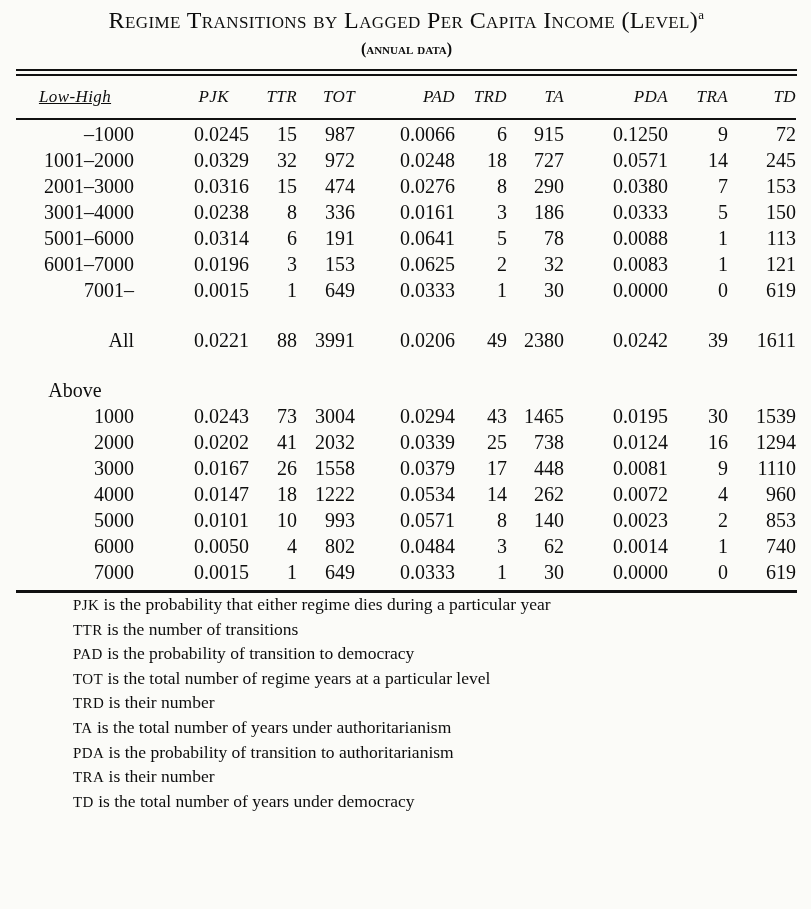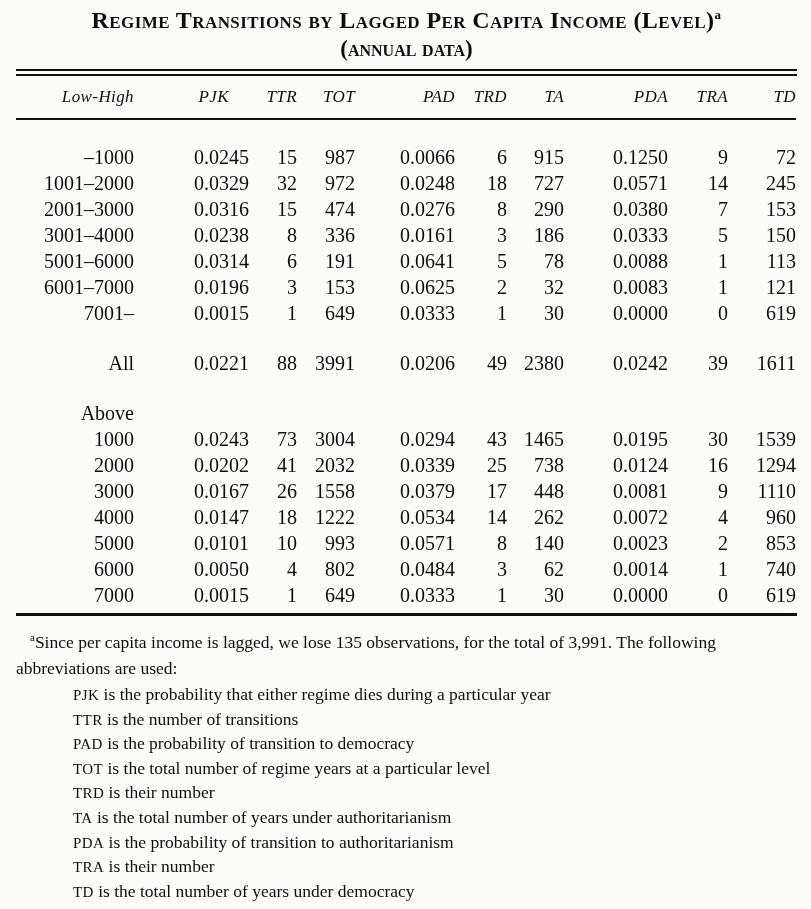--- a/index.html
+++ b/index.html
@@ -13,36 +13,36 @@
     width: 811px;
     min-height: 909px;
     box-sizing: border-box;
     padding: 6px 14px 10px 16px;
     background: #fbfbf8;
   }
   
   .title-block { text-align: center; }
   .title {
     font-variant: small-caps;
-    font-weight: 700;
+    font-weight: 400;
     font-size: 24px;
     line-height: 29px;
     letter-spacing: 0.4px;
     text-align: center;
   }
   .title sup {
     font-size: 13px;
     font-variant: normal;
     vertical-align: super;
     line-height: 0;
   }
   .subtitle {
     font-variant: small-caps;
     font-weight: 600;
-    font-size: 23px;
+    font-size: 16px;
     line-height: 27px;
     margin-bottom: 7px;
   }
   
   .rule-double {
     border-top: 2px solid #111;
     border-bottom: 2px solid #111;
     height: 3px;
     width: 781px;
   }
@@ -63,38 +63,39 @@
     font-style: italic;
     font-weight: 500;
     height: 42px;
     vertical-align: middle;
     border-bottom: 2px solid #111;
     padding: 0;
     font-size: 17px;
     letter-spacing: 0.4px;
   }
   th.lbl-h {
-    text-align: right;
+    text-align: center;
     font-size: 21px;
     letter-spacing: 0.2px;
+    text-decoration: underline;
   }
   th.num-h { text-align: right; padding-right: 8px; }
   th.num-h.pjk { padding-right: 20px; }
   table.regime td {
     padding: 0;
     height: 26px;
     line-height: 26px;
     font-size: 20px;
     white-space: nowrap;
   }
-  tbody tr.first-data td { padding-top: 24px; }
+  tbody tr.first-data td { padding-top: 1px; }
   td.num { text-align: right; }
   td.lbl { text-align: right; }
   td.lbl.r { text-align: right; }
-  td.section-lbl { text-align: right; height: 25px; line-height: 25px; }
+  td.section-lbl { text-align: center; height: 25px; line-height: 25px; }
   tr.spacer td { height: 24px; }
   
   .footnote {
     margin: 13px 0 2px 0;
     width: 790px;
     font-size: 17.5px;
     line-height: 26px;
     text-indent: 14px;
   }
   .footnote sup {
@@ -341,21 +342,20 @@
           <td class="num">30</td>
           <td class="num">0.0000</td>
           <td class="num">0</td>
           <td class="num">619</td>
         </tr>
       </tbody>
   </table>
 
   <div class="rule-bottom"></div>
 
-  <p class="footnote"><sup>a</sup><span>Since per capita income is lagged, we lose 135 observations, for the total of 3,991. The following abbreviations are used:</span></p>
 
   <div class="abbrev-list" id="abbrev-list">
       <div class="abbrev-line"><span class="abbr">PJK</span> is the probability that either regime dies during a particular year</div>
       <div class="abbrev-line"><span class="abbr">TTR</span> is the number of transitions</div>
       <div class="abbrev-line"><span class="abbr">PAD</span> is the probability of transition to democracy</div>
       <div class="abbrev-line"><span class="abbr">TOT</span> is the total number of regime years at a particular level</div>
       <div class="abbrev-line"><span class="abbr">TRD</span> is their number</div>
       <div class="abbrev-line"><span class="abbr">TA</span> is the total number of years under authoritarianism</div>
       <div class="abbrev-line"><span class="abbr">PDA</span> is the probability of transition to authoritarianism</div>
       <div class="abbrev-line"><span class="abbr">TRA</span> is their number</div>

